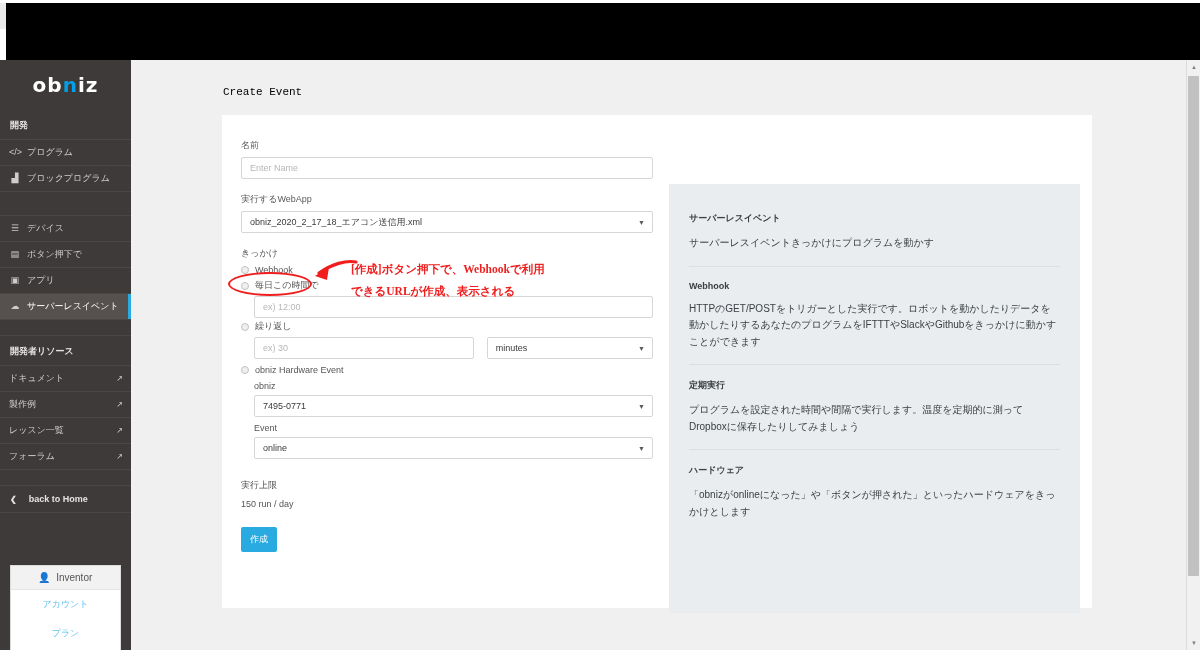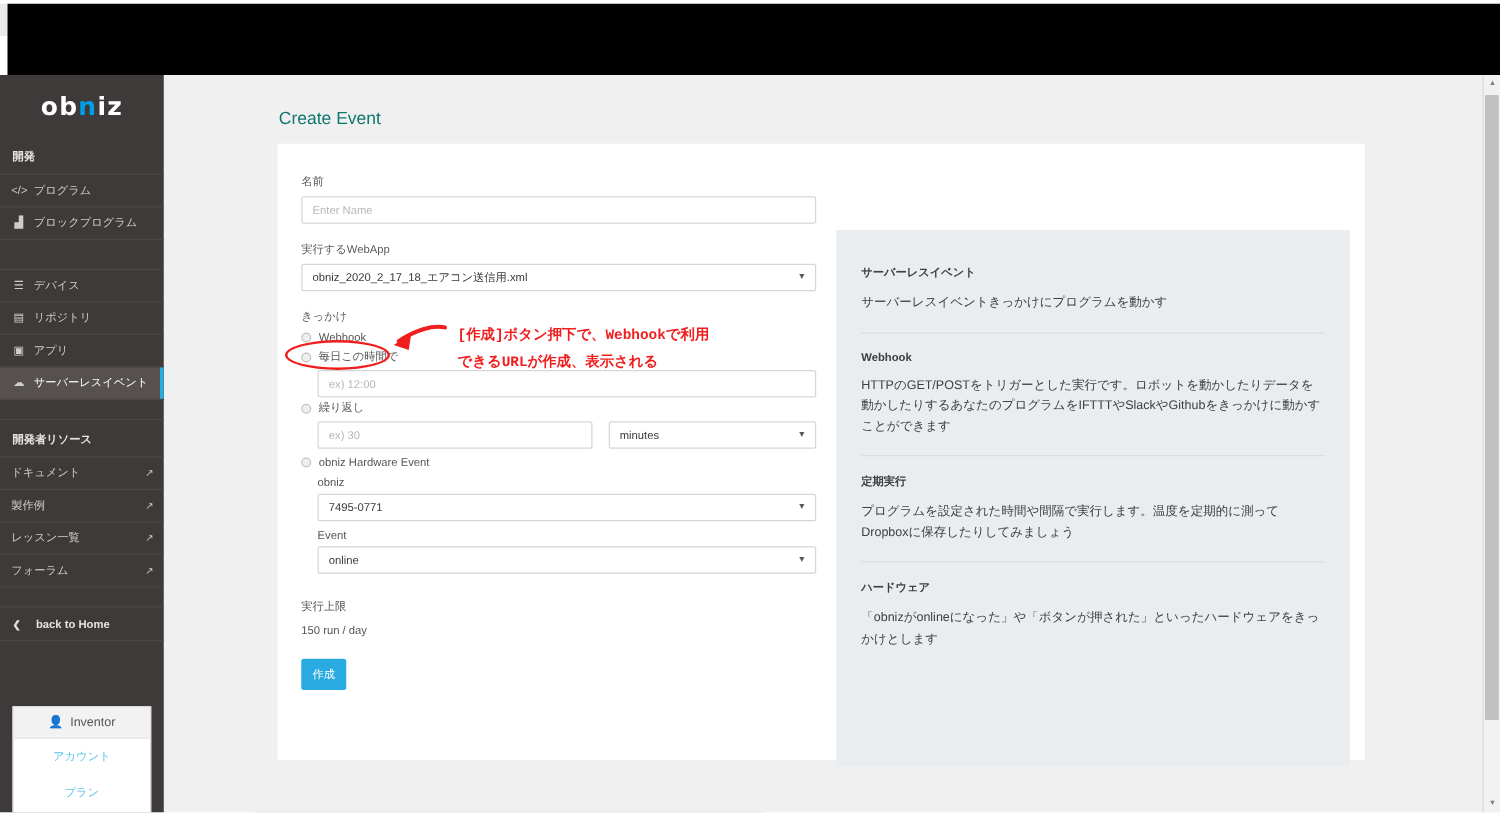--- a/index.html
+++ b/index.html
@@ -77,22 +77,22 @@
     border-bottom:1px solid #e4e4e4;
   }
   .user-link {
     display:block; text-align:center; padding: 8px 4px;
     color:#5bc0f0; font-size: 9px;
   }
 
   
   .content { position:absolute; left:131px; top:60px; width: 1057px; height:590px; }
   .page-title {
-    position:absolute; left: 92px; top: 26px; font-size: 14px; color:#0f766e;
-    font-family: Liberation Sans, sans-serif;
+    position:absolute; left: 92px; top: 26px; font-size: 11px; color:#000000;
+    font-family: Liberation Mono, monospace;
   }
   .card {
     position:absolute; left: 91px; top: 55px; width: 870px; height: 493px;
     background:#ffffff;
   }
 
   
   .form { position:absolute; left: 19px; top: 24px; width: 412px; }
   .flabel { font-size: 9px; color: #5a5a5a; margin-bottom: 5px; }
   .finput {
@@ -140,23 +140,23 @@
     background:#e9edf0; padding: 28px 20px 20px 20px;
   }
   .info-block { padding-bottom: 14px; border-bottom: 1px solid #dadfe3; margin-bottom: 14px; }
   .info-block:last-child { border-bottom:none; }
   .info-h { font-size: 9px; font-weight: bold; color:#3c4043; margin-bottom: 10px; }
   .info-p { font-size: 10px; color:#3c4043; line-height: 1.65; }
 
   
   .anno { position:absolute; pointer-events:none; }
   .anno-text {
-    position:absolute; left: 366px; top: 258px; width: 330px;
+    position:absolute; left: 351px; top: 258px; width: 330px;
     color:#f01e1e; font-weight: bold; font-size: 11.5px; line-height: 1.95;
-    font-family:Liberation Mono, monospace;
+    font-family:Liberation Serif, serif;
   }
   .anno-ellipse {
     position:absolute; left: 228px; top: 272px; width: 84px; height: 24px;
     border: 2.5px solid #f01e1e; border-radius: 50%;
   }
   .anno-arrow { position:absolute; left: 312px; top: 258px; }
 
   
   .scroll-track {
     position:absolute; right:0; top:60px; width:14px; height:590px;
@@ -206,21 +206,21 @@
 
     <div class="side-spacer"></div>
 
     <div class="side-item">
       <span class="ico">☰</span>
       <span>デバイス</span>
     </div>
 
     <div class="side-item">
       <span class="ico">▤</span>
-      <span>リポジトリ</span>
+      <span>ボタン押下で</span>
     </div>
 
     <div class="side-item">
       <span class="ico">▣</span>
       <span>アプリ</span>
     </div>
 
     <div class="side-item active">
       <span class="ico">☁</span>
       <span>サーバーレスイベント</span>

